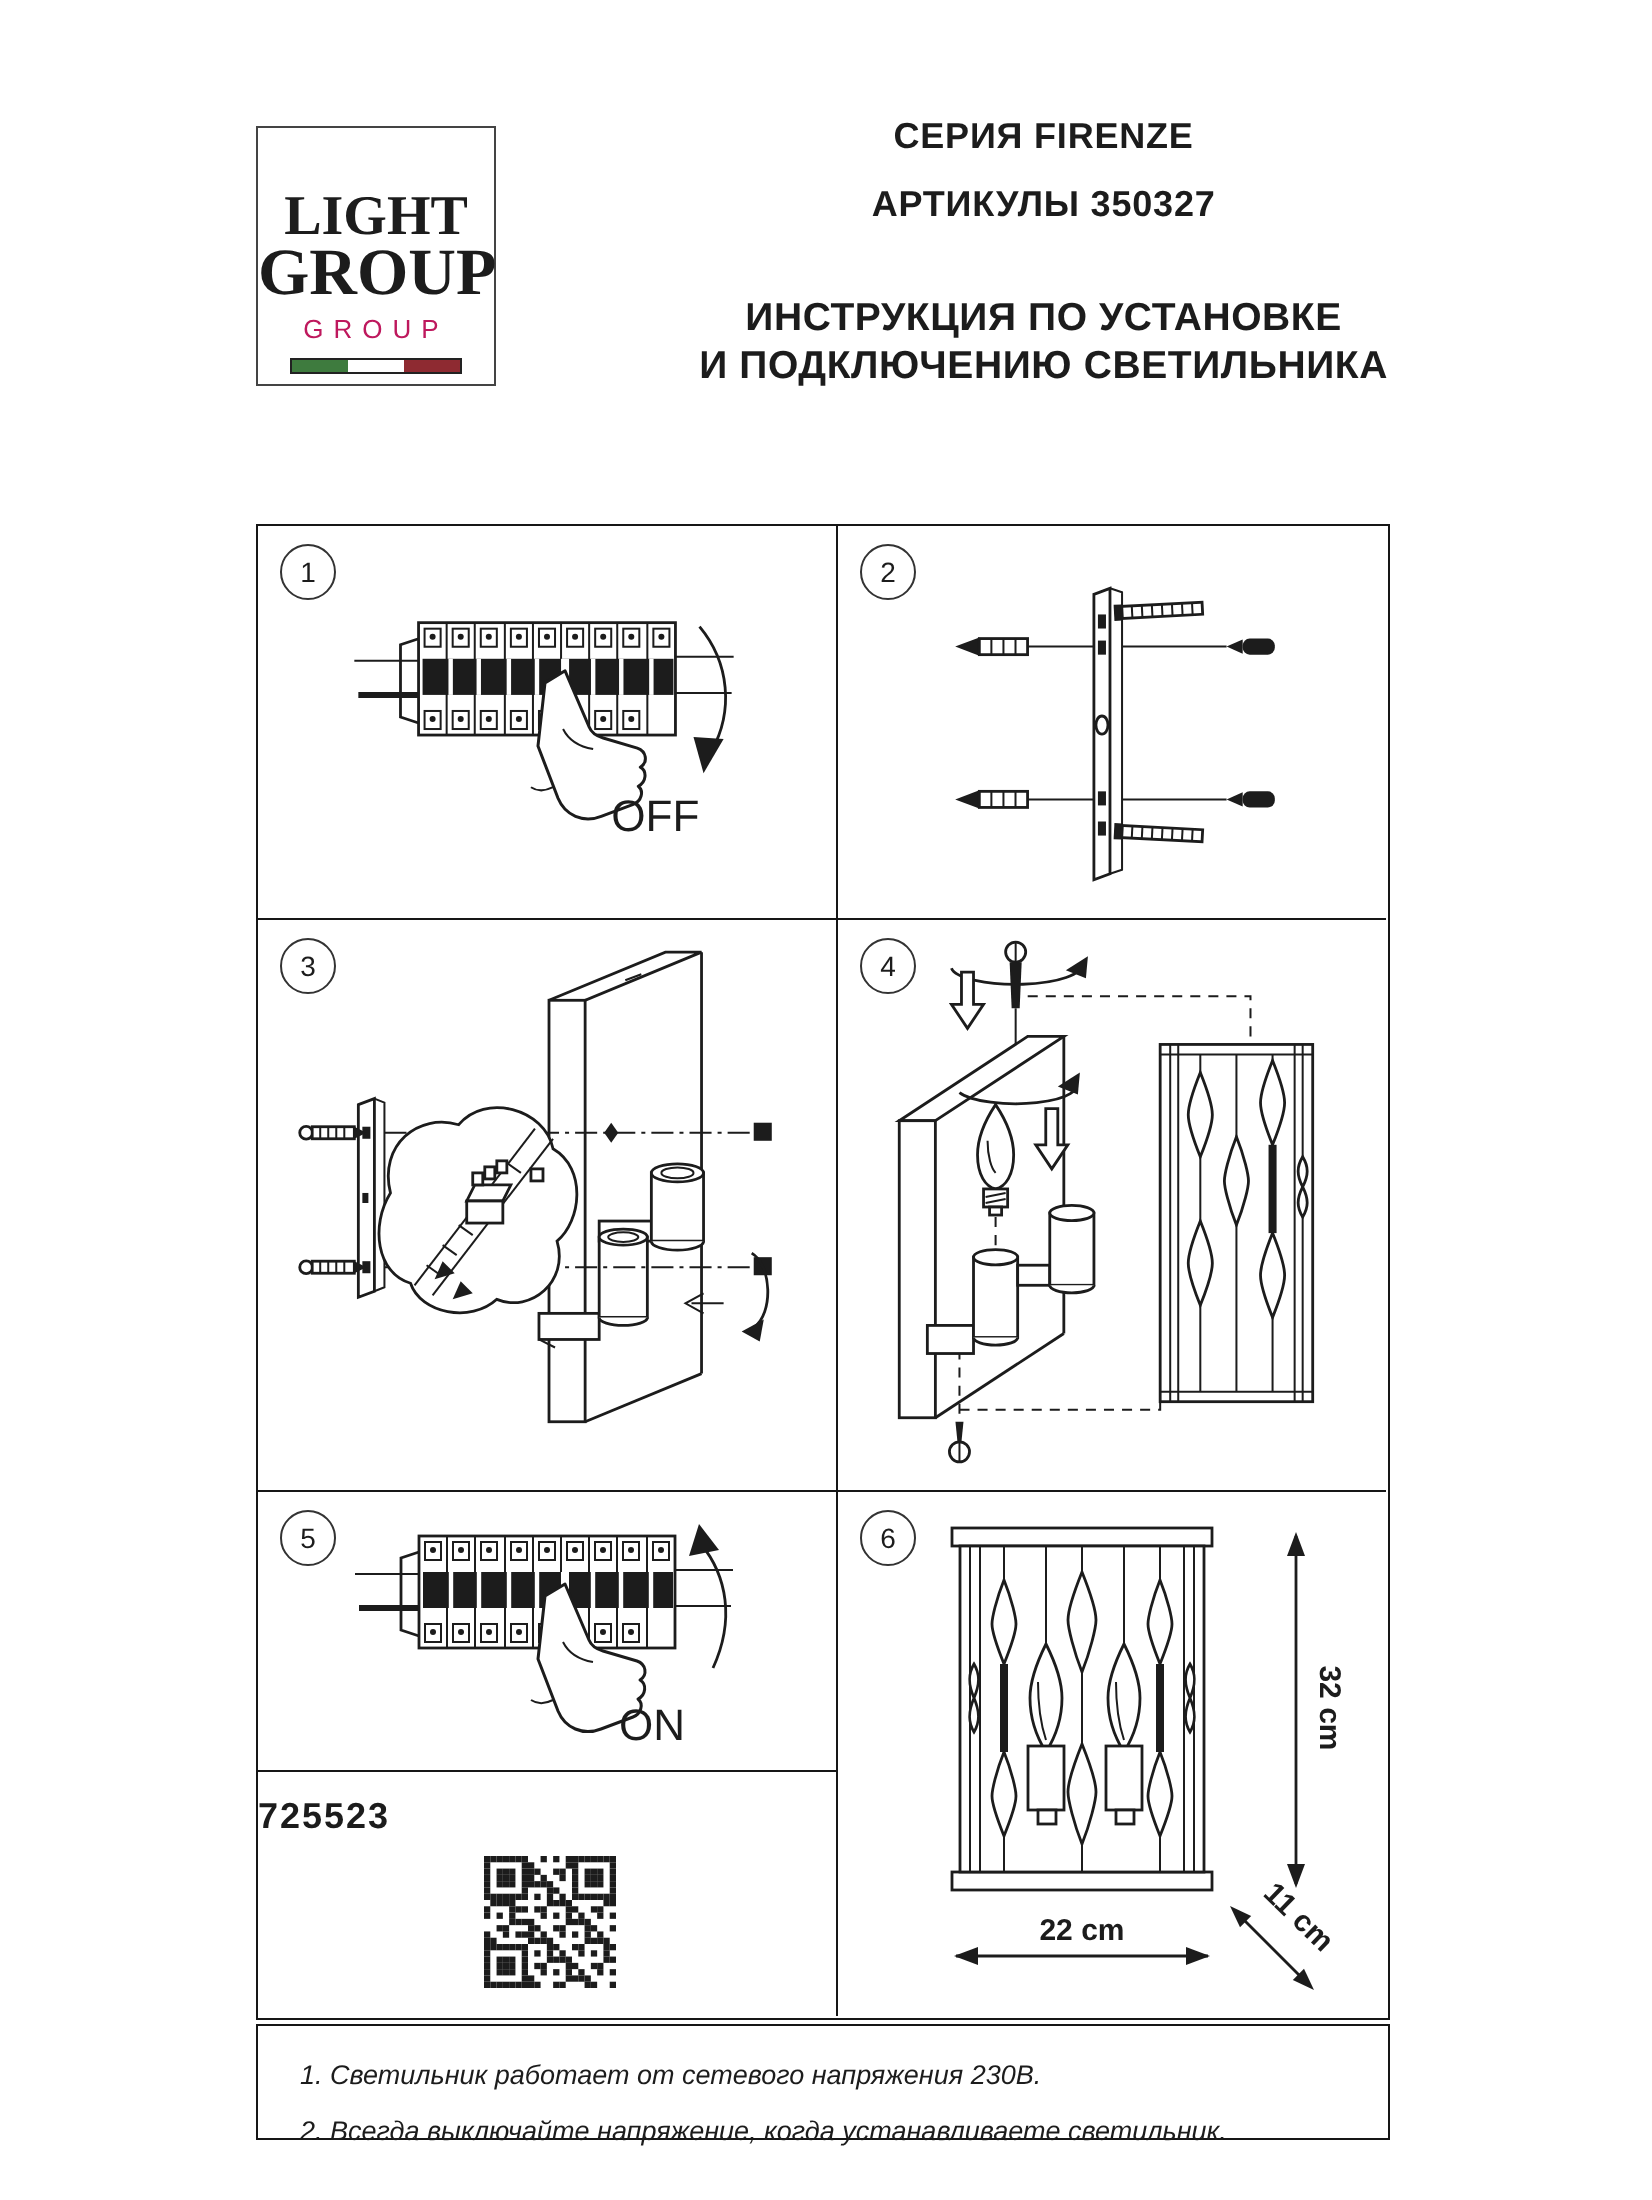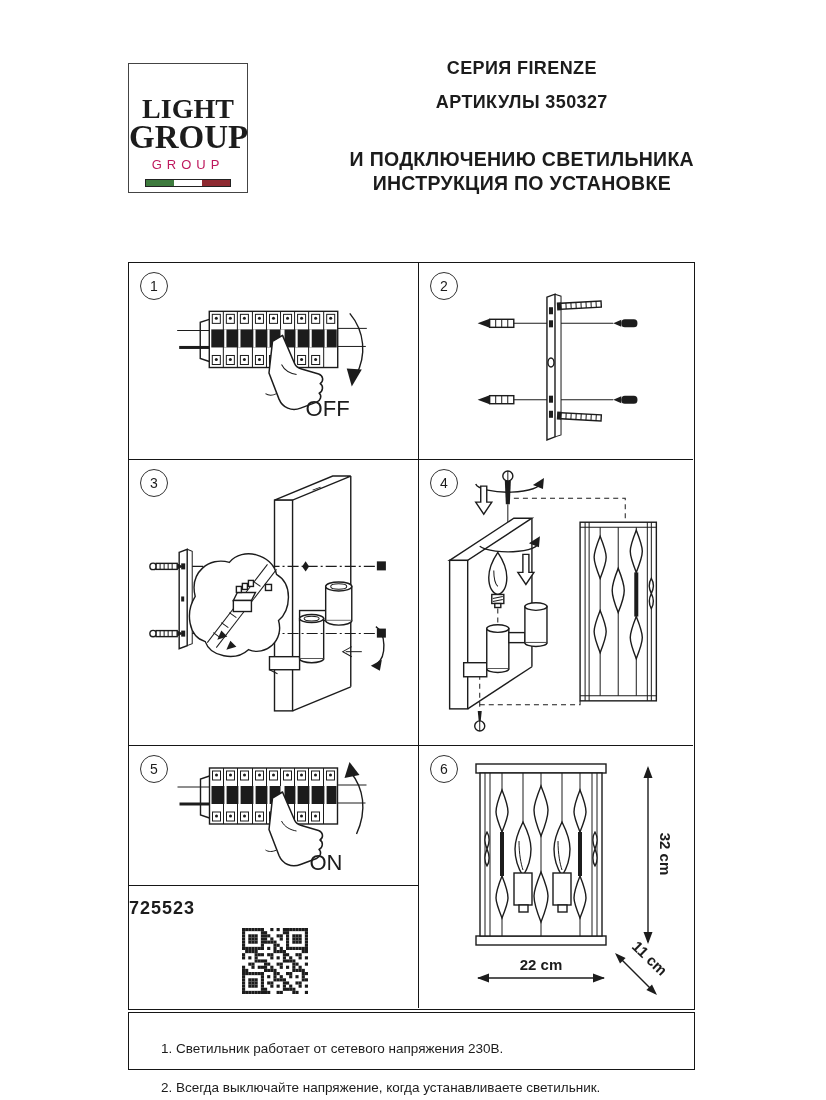--- a/index.html
+++ b/index.html
@@ -45,21 +45,21 @@
   svg text{font-family:"Liberation Sans",sans-serif;fill:#1c1c1c;}
   .dimtxt{font-size:15px;font-weight:bold;}
   .switchtxt{font-size:22px;}
   
   .qr-article{position:absolute;top:12px;width:100%;text-align:left;font-size:18px;font-weight:bold;letter-spacing:1px;}
   #qr-svg{position:absolute;left:113px;top:42px;width:66px;height:66px;}
   
   .notes{position:absolute;left:128px;top:1012px;width:567px;height:58px;
          border:1.3px solid #161616;box-sizing:border-box;padding:8px 14px;
          font-size:13.5px;line-height:1.55;}
-  .notes p{margin:18px;}
+  .notes p{margin:7px;font-style:italic;}
 </style>
 </head>
 <body>
 
 <div class="page">
 
   <div class="logo-box">
     <div class="logo-light">LIGHT</div>
     <div class="logo-star">GROUP</div>
     <div class="logo-group">GROUP</div>
@@ -67,22 +67,22 @@
       <span class="flag-g"></span>
       <span class="flag-w"></span>
       <span class="flag-r"></span>
     </div>
   </div>
 
   <div class="header-text">
     <div class="hdr-series">СЕРИЯ FIRENZE</div>
     <div class="hdr-articles">АРТИКУЛЫ 350327</div>
     <div class="hdr-title">
+      <div>ИНСТРУКЦИЯ ПО УСТАНОВКЕ</div>
       <div>И ПОДКЛЮЧЕНИЮ СВЕТИЛЬНИКА</div>
-      <div>ИНСТРУКЦИЯ ПО УСТАНОВКЕ</div>
     </div>
   </div>
 
   <div class="grid">
 
     <div class="cell c1 bR bB">
       <div class="badge">1</div>
       <svg viewBox="0 0 288 195">
         <g id="breaker-unit">
           <path class="ln" d="M80,56 l-9,3 v36 l9,3"></path>

